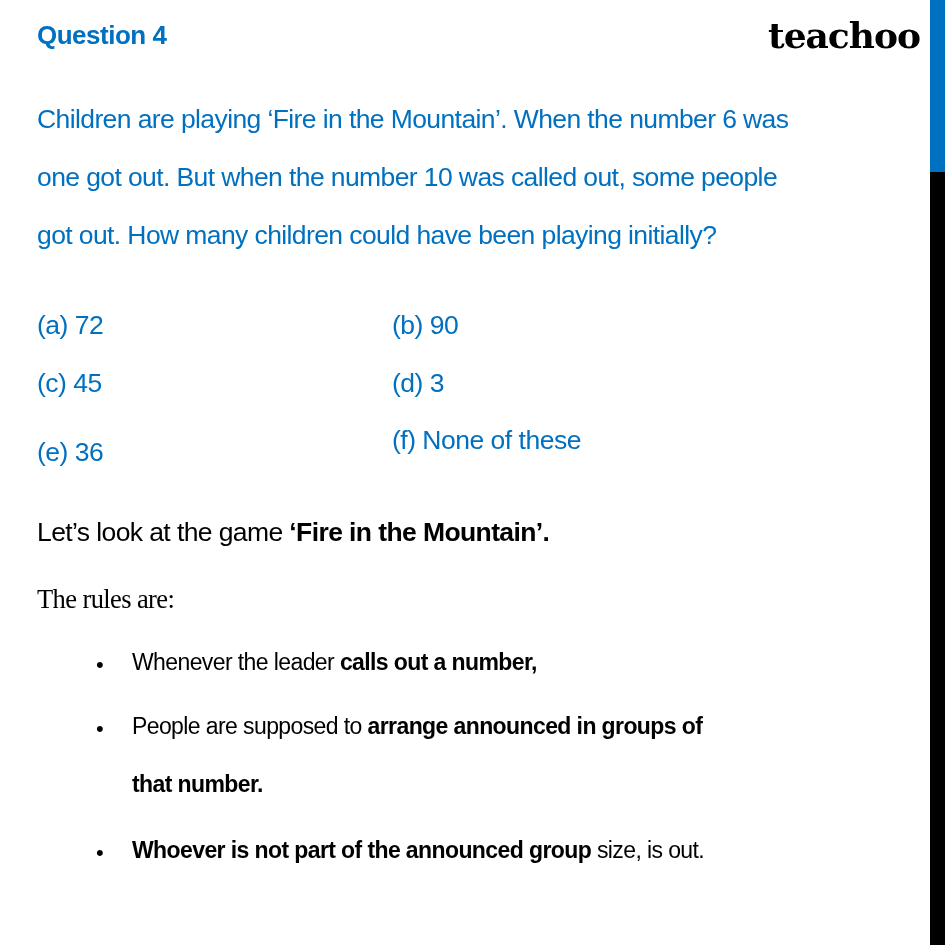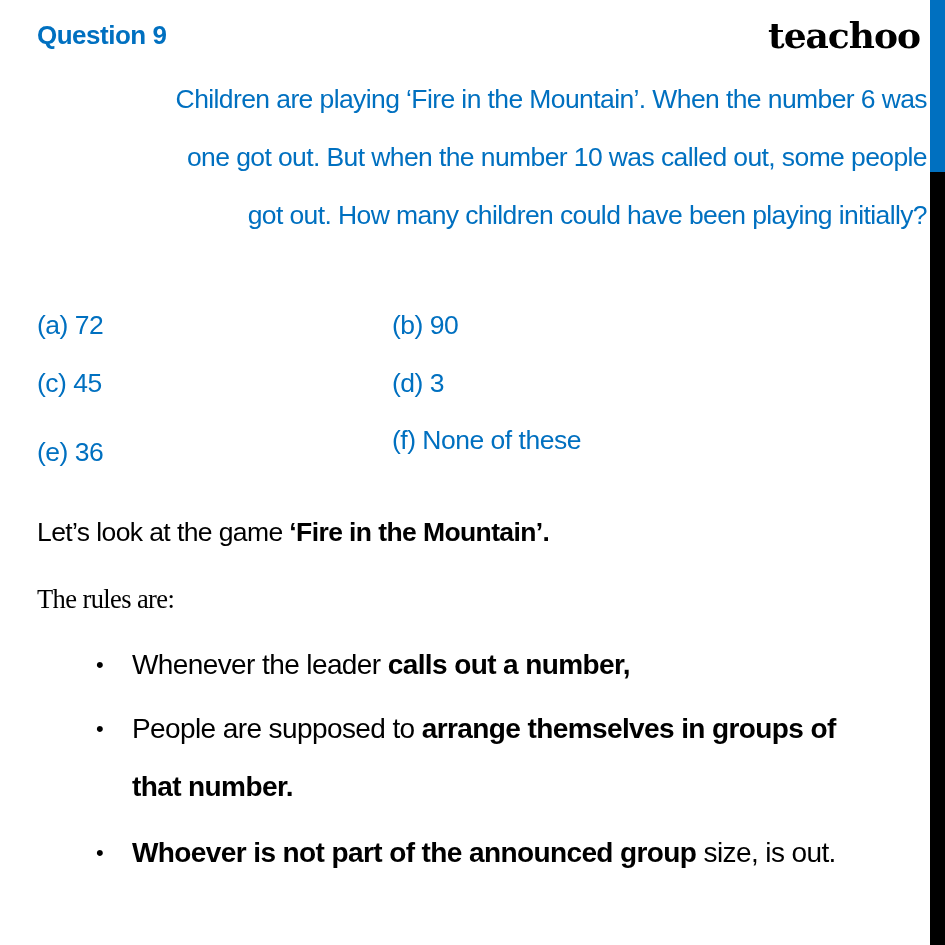--- a/index.html
+++ b/index.html
@@ -5,35 +5,35 @@
     html, body { margin: 0; padding: 0; }
     body {
       width: 945px; height: 945px; position: relative; overflow: hidden;
       background: #ffffff;
       font-family: "Liberation Sans", sans-serif;
     }
     .side-bar-blue { position: absolute; left: 930px; top: 0; width: 15px; height: 172px; background: #0070c0; }
     .side-bar-black { position: absolute; left: 930px; top: 172px; width: 15px; height: 773px; background: #000000; }
     .q-title { position: absolute; left: 37px; top: 20px; font-size: 26px; font-weight: bold; color: #0070c0; letter-spacing: -0.5px; }
     .logo { position: absolute; left: 768px; top: 14px; font-family: "DejaVu Serif", serif; font-weight: bold; font-size: 36px; color: #000; letter-spacing: -1px; }
-    .q-text { position: absolute; left: 37px; top: 70px; width: 890px; color: #0070c0; font-size: 26.5px; line-height: 58px; letter-spacing: -0.6px; text-align: right; }
+    .q-text { position: absolute; left: 37px; top: 90px; width: 890px; color: #0070c0; font-size: 26.5px; line-height: 58px; letter-spacing: -0.6px; }
     .q-line { white-space: nowrap; }
     .opt { position: absolute; color: #0070c0; font-size: 26.5px; letter-spacing: -0.5px; white-space: nowrap; }
     .body-text { position: absolute; left: 37px; color: #000; font-size: 26.5px; letter-spacing: -0.6px; white-space: nowrap; text-align: center; }
     .bullet { position: absolute; left: 96px; font-size: 22px; color: #000; }
-    .bullet-text { position: absolute; left: 132px; color: #000; font-size: 28px; letter-spacing: -0.6px; white-space: nowrap; }
+    .bullet-text { position: absolute; left: 132px; color: #000; font-size: 23px; letter-spacing: -0.6px; white-space: nowrap; }
     b { font-weight: bold; }
   </style>
 </head>
 <body>
 
 <div class="side-bar-blue"></div>
 <div class="side-bar-black"></div>
 
-<div class="q-title">Question 9</div>
+<div class="q-title">Question 4</div>
 <div class="logo">teachoo</div>
 
 <div class="q-text">
   <div class="q-line">Children are playing ‘Fire in the Mountain’. When the number 6 was</div>
   <div class="q-line">one got out. But when the number 10 was called out, some people</div>
   <div class="q-line">got out. How many children could have been playing initially?</div>
 </div>
 
 <div class="opt" style="left:37px; top:310px;">(a) 72</div>
 <div class="opt" style="left:392px; top:310px;">(b) 90</div>
@@ -43,17 +43,17 @@
 <div class="opt" style="left:392px; top:425px;">(f) None of these</div>
 
 <div class="body-text" style="top:517px;"><span>Let’s look at the game </span><b>‘Fire in the Mountain’.</b></div>
 
 <div class="body-text" style="top:584px;font-family:Liberation Serif, serif;">The rules are:</div>
 
 <div class="bullet" style="top:652px;">•</div>
 <div class="bullet-text" style="top:649px;"><span>Whenever the leader </span><b>calls out a number,</b></div>
 
 <div class="bullet" style="top:716px;">•</div>
-<div class="bullet-text" style="top:713px;"><span>People are supposed to </span><b>arrange themselves in groups of</b></div>
+<div class="bullet-text" style="top:713px;"><span>People are supposed to </span><b>arrange announced in groups of</b></div>
 <div class="bullet-text" style="top:771px;"><b>that number.</b></div>
 
 <div class="bullet" style="top:840px;">•</div>
 <div class="bullet-text" style="top:837px;"><b>Whoever is not part of the announced group</b><span> size, is out.</span></div>
 
 </body></html>

